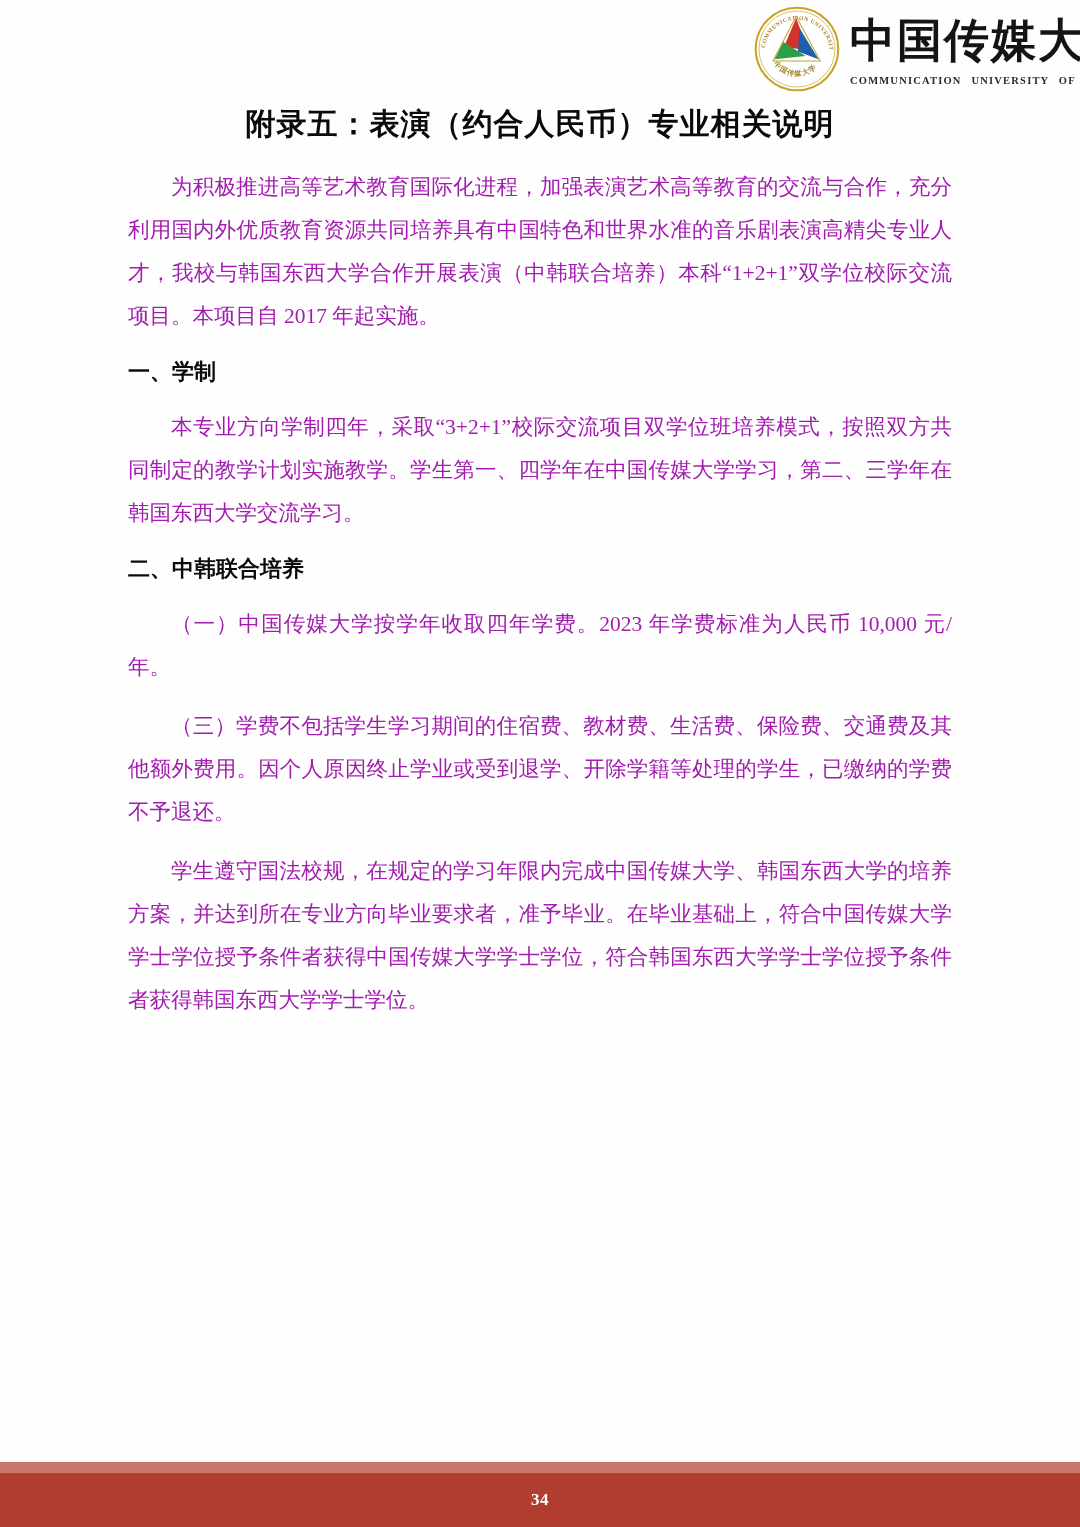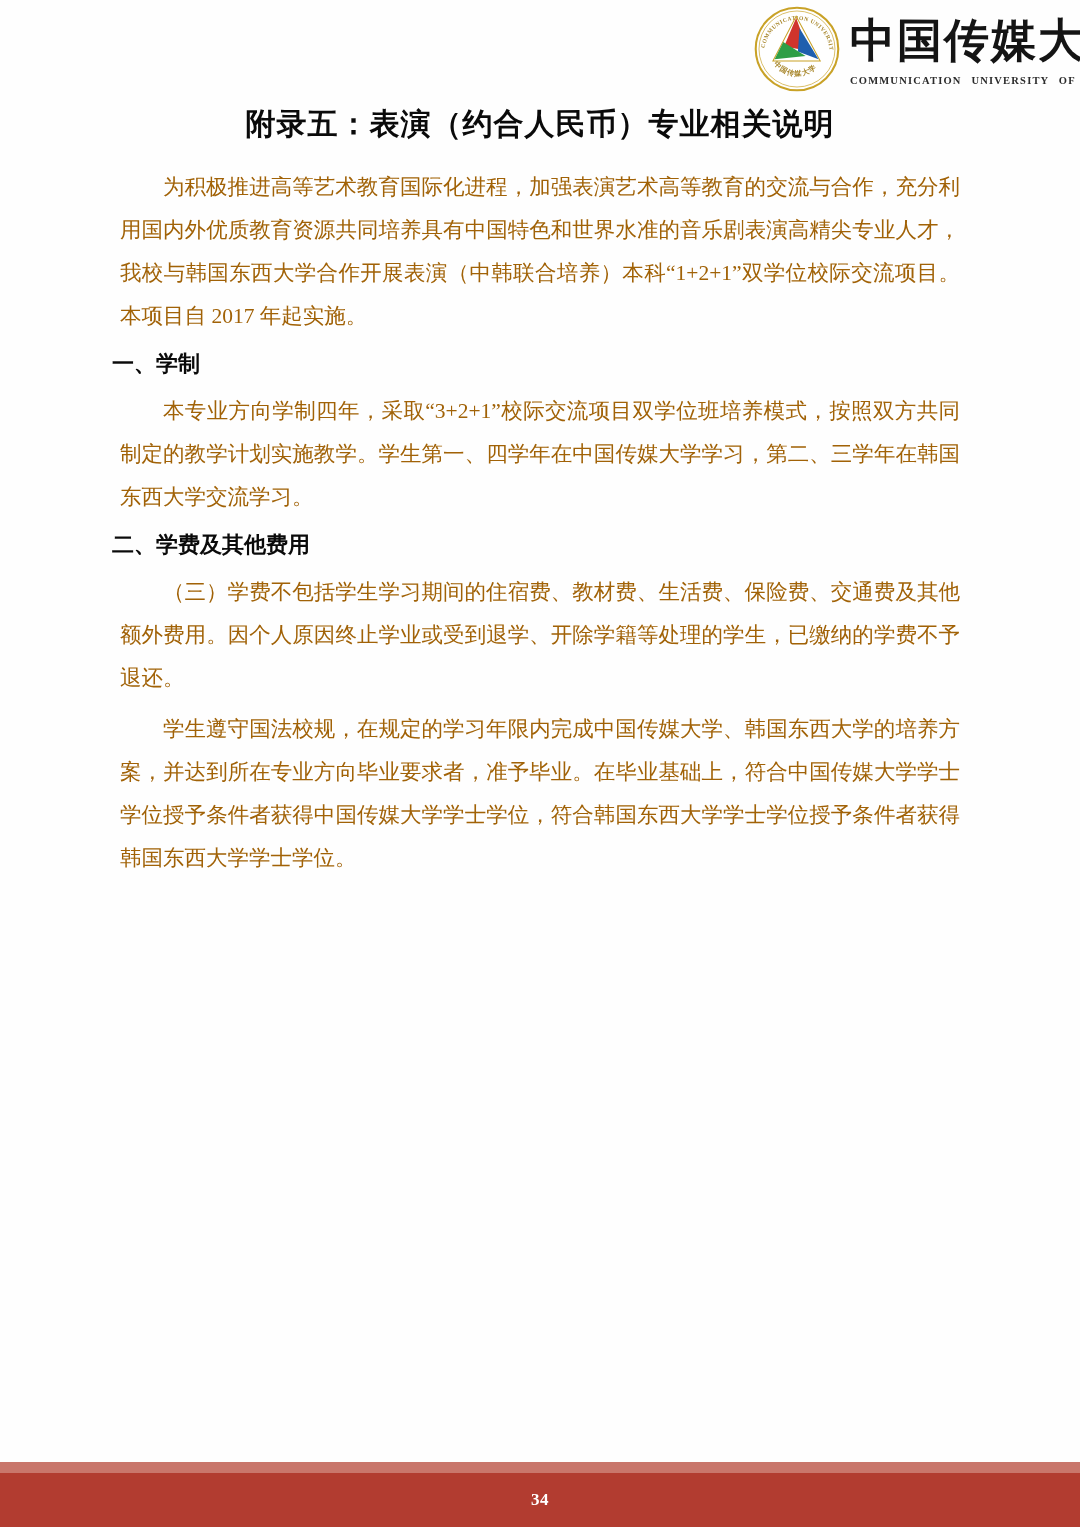--- a/index.html
+++ b/index.html
@@ -33,27 +33,27 @@
   .content{
     position:absolute;left:112px;top:104px;width:856px;
   }
   .doc-title{
     font-family:"Liberation Sans","DejaVu Sans",sans-serif;
     font-weight:bold;font-size:30px;line-height:40px;
     text-align:center;margin:0 0 22px 0;color:#0a0a0a;
     letter-spacing:1px;
   }
   .para{
-    margin:8px;font-size:21.5px;line-height:43px;
-    text-align:justify;text-indent:43px;color:#a16207;
+    margin:16px;font-size:21.5px;line-height:43px;
+    text-align:justify;text-indent:43px;color:#a21caf;
   }
   .sec-heading{
     font-family:"Liberation Sans","DejaVu Sans",sans-serif;
     font-weight:bold;font-size:22px;line-height:36px;
-    margin:8px 0 2px 0;color:#0a0a0a;
+    margin:8px 0 2px 16px;color:#0a0a0a;
   }
 
   
   .footer{position:absolute;left:0;right:0;bottom:0;height:65px;}
   .footer-accent{height:11px;background:#c9766b;}
   .footer-bar{
     height:54px;background:#b23c30;
     display:flex;align-items:center;justify-content:center;
   }
   .page-number{
@@ -99,21 +99,22 @@
 
   <div class="content">
 
     <h1 class="doc-title">附录五：表演（约合人民币）专业相关说明</h1>
 
     <p class="para">为积极推进高等艺术教育国际化进程，加强表演艺术高等教育的交流与合作，充分利用国内外优质教育资源共同培养具有中国特色和世界水准的音乐剧表演高精尖专业人才，我校与韩国东西大学合作开展表演（中韩联合培养）本科“1+2+1”双学位校际交流项目。本项目自 2017 年起实施。</p>
 
     <h2 class="sec-heading">一、学制</h2>
     <p class="para">本专业方向学制四年，采取“3+2+1”校际交流项目双学位班培养模式，按照双方共同制定的教学计划实施教学。学生第一、四学年在中国传媒大学学习，第二、三学年在韩国东西大学交流学习。</p>
 
-    <h2 class="sec-heading">二、学费及其他费用</h2>
+    <h2 class="sec-heading">二、中韩联合培养</h2>
+    <p class="para">（一）中国传媒大学按学年收取四年学费。2023 年学费标准为人民币 10,000 元/年。</p>
     <p class="para">（三）学费不包括学生学习期间的住宿费、教材费、生活费、保险费、交通费及其他额外费用。因个人原因终止学业或受到退学、开除学籍等处理的学生，已缴纳的学费不予退还。</p>
 
     <p class="para">学生遵守国法校规，在规定的学习年限内完成中国传媒大学、韩国东西大学的培养方案，并达到所在专业方向毕业要求者，准予毕业。在毕业基础上，符合中国传媒大学学士学位授予条件者获得中国传媒大学学士学位，符合韩国东西大学学士学位授予条件者获得韩国东西大学学士学位。</p>
 
   </div>
 
   <div class="footer">
     <div class="footer-accent"></div>
     <div class="footer-bar">
       <span class="page-number">34</span>

